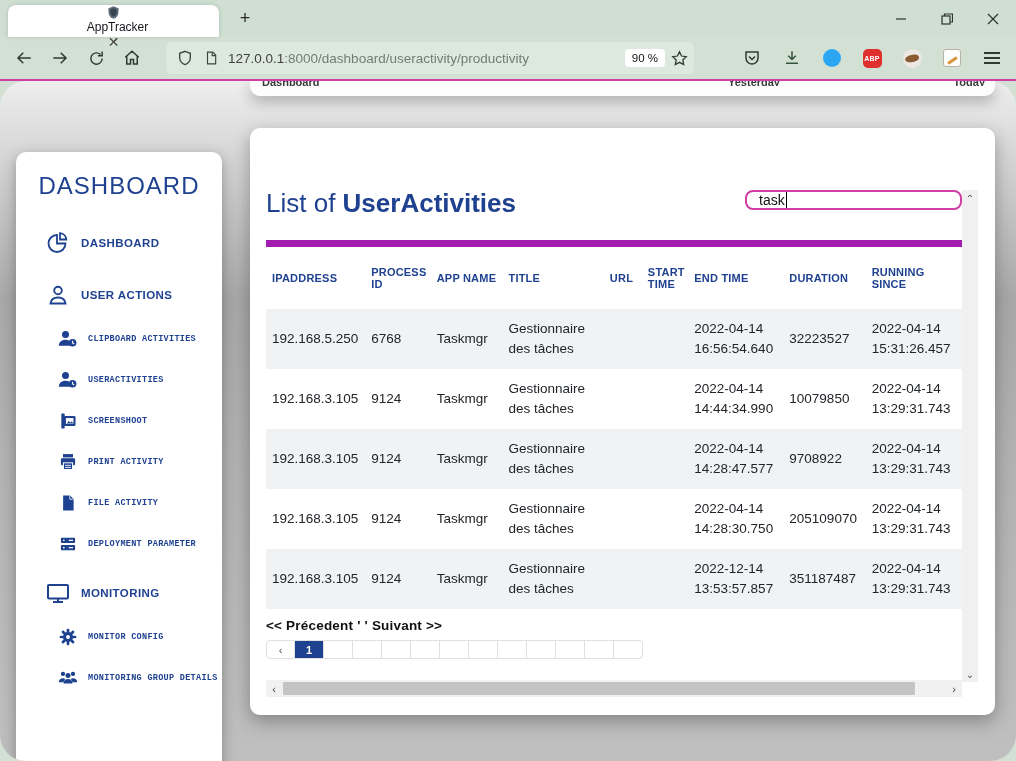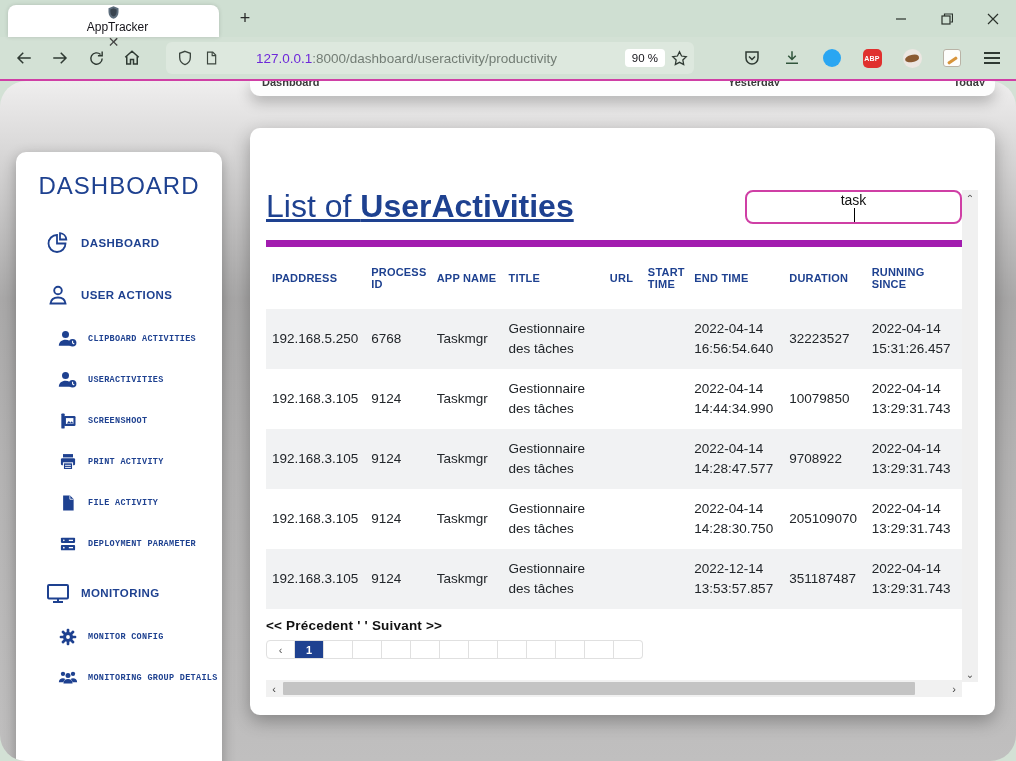--- a/index.html
+++ b/index.html
@@ -16,21 +16,21 @@
   .newtab { position:absolute; left:232px; top:8px; font-size:18px; color:#2b2b2b; width:26px; text-align:center; }
   .wincontrols { position:absolute; right:0; top:0; height:37px; display:flex; }
   .winbtn { width:46px; height:37px; display:flex; align-items:center; justify-content:center; color:#2b332c; }
 
   .toolbar { height:42px; background:#d3e1d5; display:flex; align-items:center; padding:0 8px; gap:4px; }
   .navbtn { width:32px; height:30px; display:flex; align-items:center; justify-content:center; color:#2f3a33; }
   .urlbar { margin-left:14px; width:528px; height:32px; background:#dde8de; border-radius:6px;
             display:flex; align-items:center; padding:0 6px; }
   .urlbar .icn { width:26px; display:flex; justify-content:center; color:#3c463f; }
   .urltext { font-size:13.5px; margin-left:4px; flex:1; white-space:nowrap; overflow:hidden; }
-  .urlhost { color:#6d28d9;margin-left:28px; }
+  .urlhost { color:#404040; }
   .urlpath { color:#737d75; }
   .zoomchip { background:#fff; border-radius:4px; font-size:11.5px; color:#15141a; padding:3px 7px; margin-right:6px; }
   .star { color:#2f3a33; }
   .tool-icons { display:flex; align-items:center; margin-left:auto; gap:20px; padding-right:6px; }
   .ticon { width:20px; height:20px; display:flex; align-items:center; justify-content:center; color:#2f3a33; }
   .abp { width:19px; height:19px; background:#e0302e; border-radius:5px; color:#fff; font-size:7px; font-weight:bold;
          display:flex; align-items:center; justify-content:center; letter-spacing:.2px; }
   .bluedot { width:18px; height:18px; border-radius:50%; background:#2aa6f2; }
   .monkey { width:19px; height:19px; border-radius:50%; background:#ece7e2; position:relative; overflow:hidden; }
   .monkey::after { content:""; position:absolute; left:2px; top:6px; width:14px; height:7px; background:#8a5a32; border-radius:50% 40% 40% 50%; transform:rotate(-12deg); }
@@ -62,25 +62,25 @@
   .nav-item .nicon { display:flex; align-items:center; justify-content:center; color:#1e4190; }
   .nav-item.l1 .nicon { width:26px; height:26px; }
   .nav-item.l2 .nicon { width:20px; height:20px; }
   .nav-item .nlabel { color:#1e4190; font-weight:bold; }
   .nav-item.l1 .nlabel { font-size:11.5px; margin-left:10px; letter-spacing:.4px; }
   .nav-item.l2 .nlabel { font-size:8.5px; margin-left:10px; letter-spacing:.3px; white-space:nowrap; }
 
   
   .maincard { position:absolute; left:250px; top:47px; width:745px; height:587px; background:#fff;
               border-radius:10px; box-shadow:0 6px 18px rgba(0,0,0,.3); }
-  .heading { position:absolute; left:16px; top:60px; font-size:32px; color:#1e4190;text-decoration:underline; }
+  .heading { position:absolute; left:16px; top:60px; font-size:26px; color:#1e4190; }
   .heading b { font-weight:bold; }
-  .searchbox { position:absolute; left:495px; top:62px; width:217px; height:34px; border:2px solid #cf3fa5;
+  .searchbox { position:absolute; left:495px; top:62px; width:217px; height:20px; border:2px solid #cf3fa5;
                border-radius:8px; display:flex; align-items:center; padding:0 12px; font-size:14px; color:#111;
-               background:#fff;flex-direction:column; }
+               background:#fff; }
   .caret { display:inline-block; width:1px; height:16px; background:#000; margin-left:1px; }
 
   .vscroll { position:absolute; left:712px; top:62px; width:16px; height:492px; background:#f0f0f0; }
   .vscroll .arr { position:absolute; left:0; width:16px; height:16px; display:flex; align-items:center;
                   justify-content:center; color:#555; font-size:10px; }
   .vscroll .arr.up { top:0; } .vscroll .arr.down { bottom:0; }
 
   .tablewrap { position:absolute; left:16px; top:112px; width:696px; overflow:hidden; border-top:7px solid #a21caf; }
   table { border-collapse:collapse; table-layout:fixed; width:756px; }
   thead th { color:#1e4190; font-size:11px; text-align:left; vertical-align:middle; padding:10px 6px;

